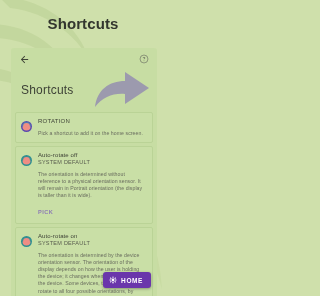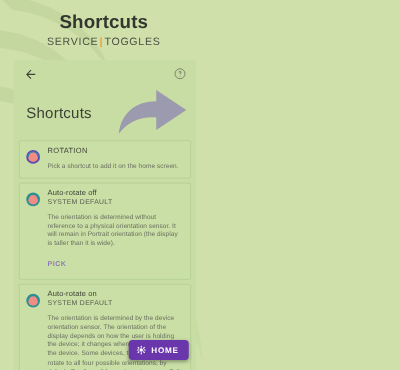--- a/index.html
+++ b/index.html
@@ -111,23 +111,20 @@
     <path d="M0 74 C30 74 56 92 66 122 C52 98 26 86 0 86 Z" fill="#b9cf92"></path>
   </svg>
   <svg class="leaf2" width="96" height="150" viewBox="0 0 96 150">
     <path d="M8 0 C48 14 78 52 84 104 C72 62 42 26 0 14 Z" fill="#bed595"></path>
     <path d="M40 40 C74 58 90 96 92 140 C84 104 62 72 32 56 Z" fill="#bed595"></path>
   </svg>
 </div>
 
 <div class="header">
   <div class="app-title">Shortcuts</div>
-  <div class="app-sub">
-    <span>SERVICE</span><span class="sep">|</span><span>TOGGLES</span>
-  </div>
 </div>
 
 <div class="card">
 
   <div class="card-topbar">
     <div class="icon-btn">
       <svg width="11" height="11" viewBox="0 0 24 24">
         <path d="M20 11H7.8l5.6-5.6L12 4l-8 8 8 8 1.4-1.4L7.8 13H20z" fill="#3f4337"></path>
       </svg>
     </div>

